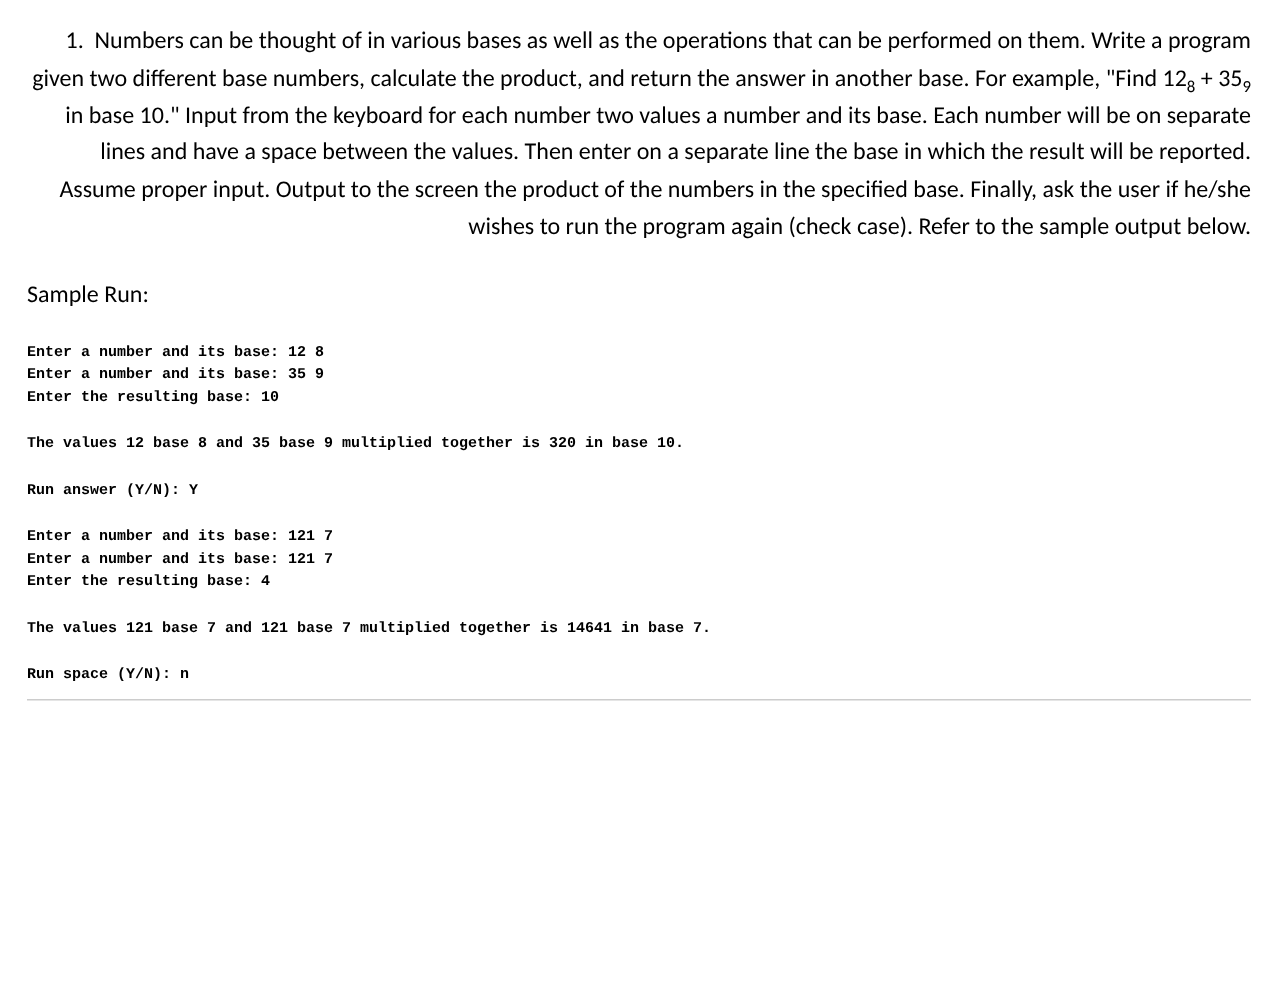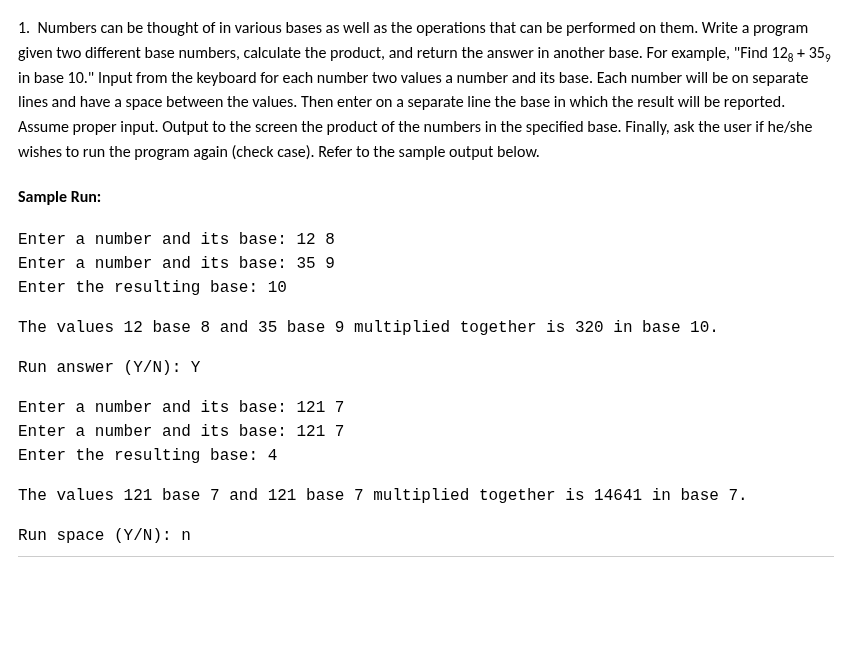--- a/index.html
+++ b/index.html
@@ -8,38 +8,40 @@
       font-family: Calibri, Arial, sans-serif;
       font-size: 16px;
       color: #000;
       background: #fff;
       width: 852px;
       box-sizing: border-box;
       line-height: 1.55;
     }
     .question {
       margin-bottom: 20px;
+      text-align: right;
     }
     .question-num {
       display: inline;
     }
     sub {
       font-size: 0.7em;
       vertical-align: sub;
       line-height: 0;
     }
     .sample-heading {
-      font-weight: bold;
+      font-weight: normal;
       margin: 20px 0 18px 0;
     }
     .mono {
       font-family: "Courier New", Courier, monospace;
-      font-size: 16px;
+      font-size: 10px;
       white-space: pre;
       line-height: 1.5;
+      font-weight: bold;
     }
     .mono-block {
       margin: 0 0 16px 0;
     }
     .divider {
       border-bottom: 1px solid #ccc;
       margin-top: 8px;
     }
   </style>
 </head>

